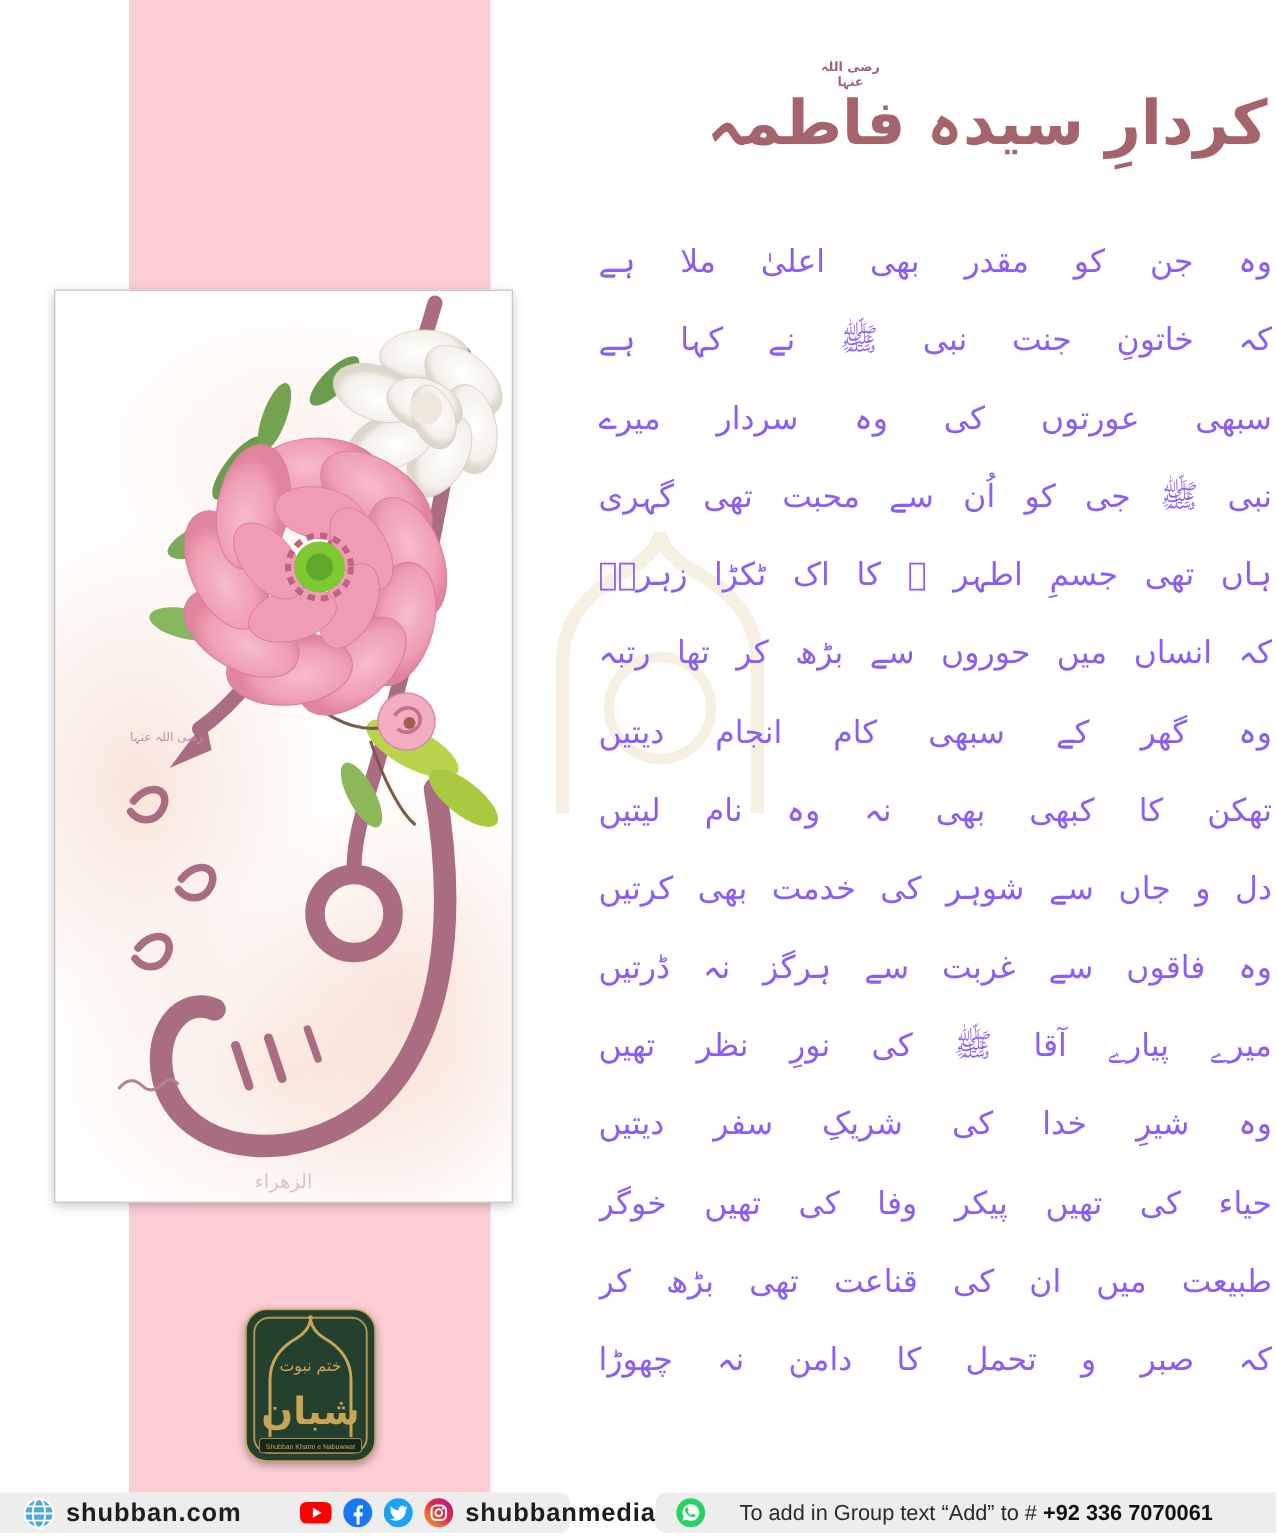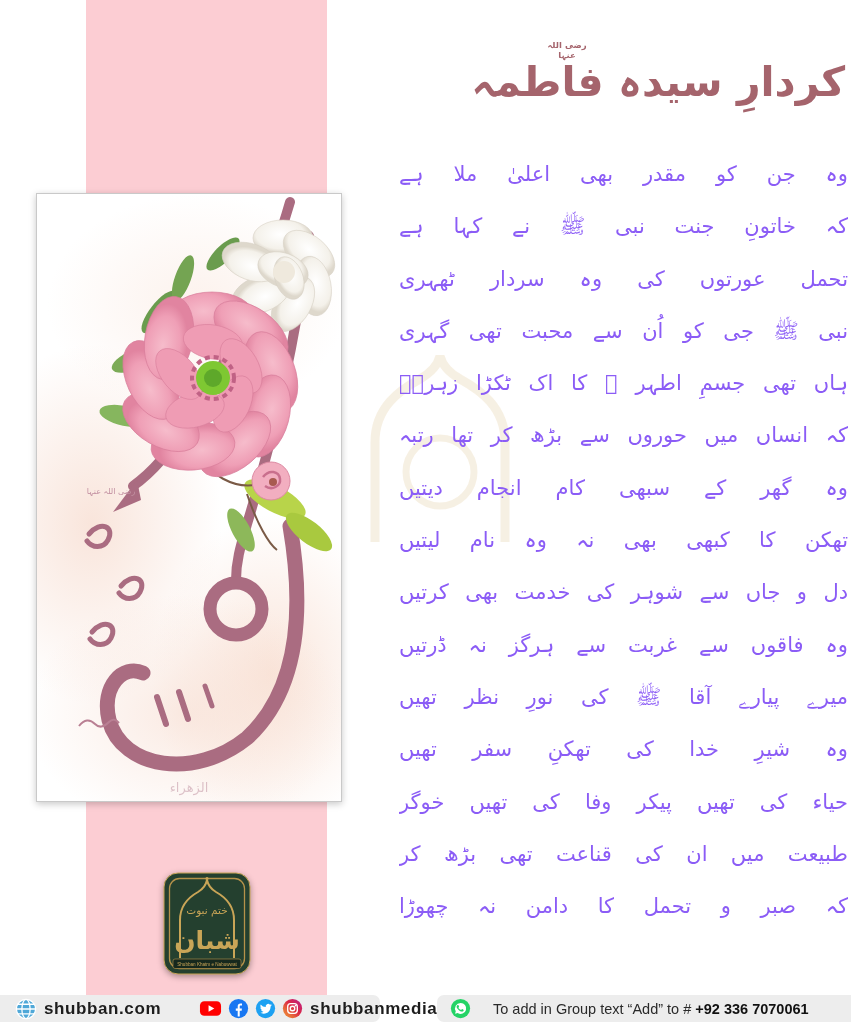--- a/index.html
+++ b/index.html
@@ -51,30 +51,30 @@
   </svg>
 
   <div class="title-block">
     <div class="title-roundel">رضی اللہ عنہا</div>
     <div class="title-text">کردارِ سیدہ فاطمہ</div>
   </div>
 
   <div class="poem">
     <div class="poem-line">وہ جن کو مقدر بھی اعلیٰ ملا ہے</div>
     <div class="poem-line">کہ خاتونِ جنت نبی ﷺ نے کہا ہے</div>
-    <div class="poem-line">تحمل عورتوں کی وہ سردار ٹھہری</div>
+    <div class="poem-line">سبھی عورتوں کی وہ سردار میرے</div>
     <div class="poem-line">نبی ﷺ جی کو اُن سے محبت تھی گہری</div>
     <div class="poem-line">ہاں تھی جسمِ اطہر ﷺ کا اک ٹکڑا زہرہؓ</div>
     <div class="poem-line">کہ انساں میں حوروں سے بڑھ کر تھا رتبہ</div>
     <div class="poem-line">وہ گھر کے سبھی کام انجام دیتیں</div>
     <div class="poem-line">تھکن کا کبھی بھی نہ وہ نام لیتیں</div>
     <div class="poem-line">دل و جاں سے شوہر کی خدمت بھی کرتیں</div>
     <div class="poem-line">وہ فاقوں سے غربت سے ہرگز نہ ڈرتیں</div>
     <div class="poem-line">میرے پیارے آقا ﷺ کی نورِ نظر تھیں</div>
-    <div class="poem-line">وہ شیرِ خدا کی تھکنِ سفر تھیں</div>
+    <div class="poem-line">وہ شیرِ خدا کی شریکِ سفر دیتیں</div>
     <div class="poem-line">حیاء کی تھیں پیکر وفا کی تھیں خوگر</div>
     <div class="poem-line">طبیعت میں ان کی قناعت تھی بڑھ کر</div>
     <div class="poem-line">کہ صبر و تحمل کا دامن نہ چھوڑا</div>
   </div>
 
   <div class="art-card">
     <svg width="304" height="607" viewBox="0 0 304 607">
       <defs>
         <radialGradient id="petalP" cx="40%" cy="40%">
           <stop offset="0%" stop-color="#f6bccb"></stop>

